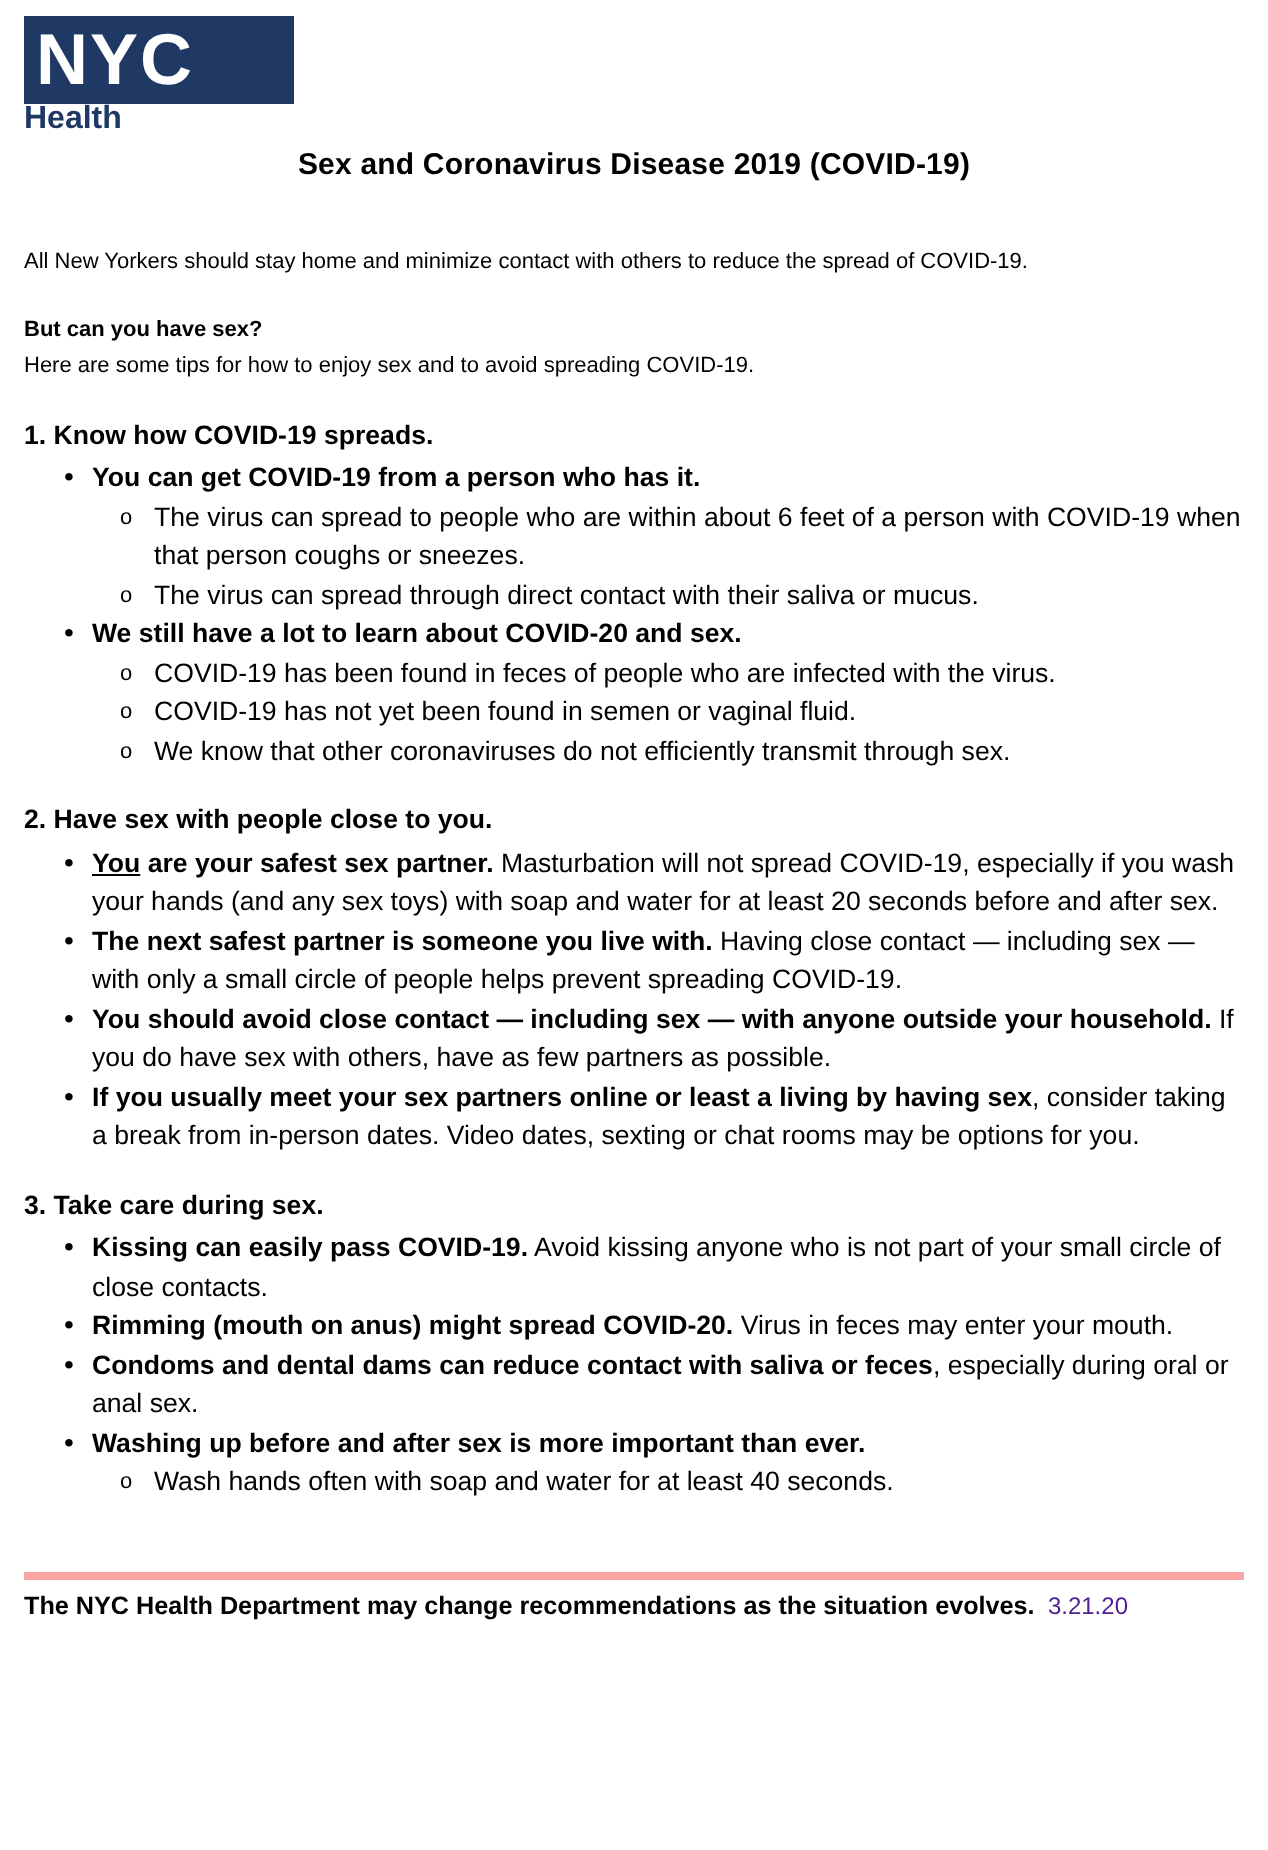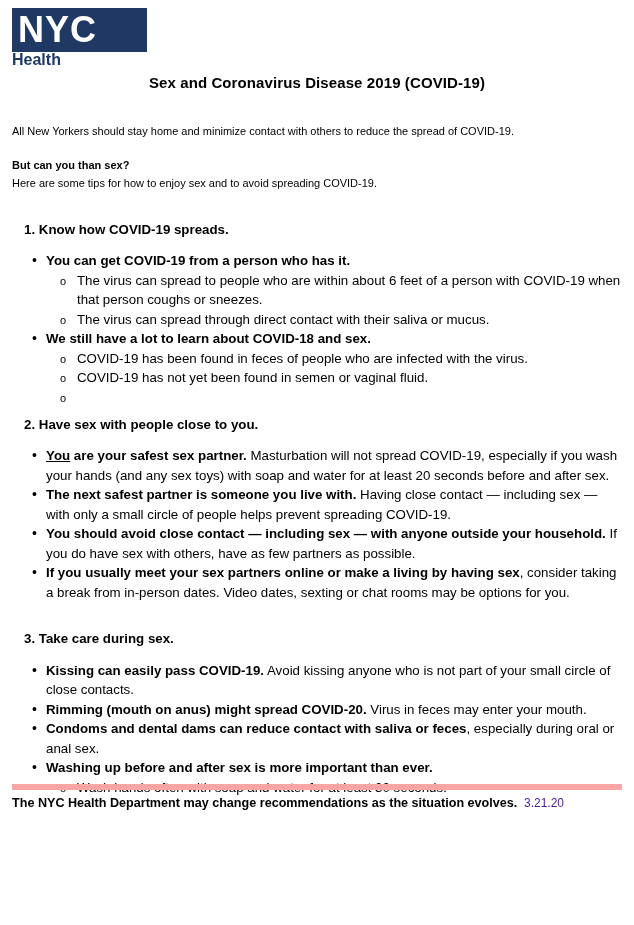--- a/index.html
+++ b/index.html
@@ -61,21 +61,21 @@
   .intro {
     margin-top: 28px;
   }
   .gap-sm { height: 15px; }
   .gap-md { height: 16px; }
   .bold { font-weight: bold; }
   .u { text-decoration: underline; margin-top: 48px; }
   h2.section {
     font-size: 13.3px;
     font-weight: bold;
-    margin: 12px;
+    margin: 0;
     line-height: 18.5px;
   }
   ul.lvl1 {
     list-style: none;
     margin: 2px 0 0 0;
     padding: 0;
   }
   ul.lvl1 > li {
     position: relative;
     padding-left: 34px;
@@ -109,21 +109,21 @@
     line-height: 20px;
   }
   .footer {
     position: absolute;
     left: 12px;
     right: 12px;
     bottom: 22px;
     display: flex;
     align-items: baseline;
     justify-content: space-between;
-    border-top: 6px solid #fca5a5;
+    border-top: 4px solid #fca5a5;
     padding-top: 6px;
   }
   .footer-text {
     font-size: 12.6px;
     font-weight: bold;
   }
   .footer-date {
     font-size: 12px;
     color: #4c1d95;
     padding-right: 58px;
@@ -142,21 +142,21 @@
     <div class="logo-health">Health</div>
   </div>
 
   <div class="content">
 
     <h1 class="doc-title">Sex and Coronavirus Disease 2019 (COVID-19)</h1>
 
     <div class="intro">
       <p class="para">All New Yorkers should stay home and minimize contact with others to reduce the spread of COVID-19.</p>
       <div class="gap-sm"></div>
-      <p class="para bold">But can you than sex?</p>
+      <p class="para bold">But can you have sex?</p>
       <p class="para">Here are some tips for how to enjoy sex and to avoid spreading COVID-19.</p>
     </div>
 
     <div class="gap-md"></div>
 
     <section>
       <h2 class="section">1. Know how COVID-19 spreads.</h2>
       <ul class="lvl1">
         <li>
           <span class="bullet">•</span>
@@ -167,32 +167,33 @@
               <span>The virus can spread to people who are within about 6 feet of a person with COVID-19 when that person coughs or sneezes.</span>
             </li>
             <li>
               <span class="bullet-o">o</span>
               <span>The virus can spread through direct contact with their saliva or mucus.</span>
             </li>
           </ul>
         </li>
         <li>
           <span class="bullet">•</span>
-          <span class="bold">We still have a lot to learn about COVID-18 and sex.</span>
+          <span class="bold">We still have a lot to learn about COVID-20 and sex.</span>
           <ul class="lvl2">
             <li>
               <span class="bullet-o">o</span>
               <span>COVID-19 has been found in feces of people who are infected with the virus.</span>
             </li>
             <li>
               <span class="bullet-o">o</span>
               <span>COVID-19 has not yet been found in semen or vaginal fluid.</span>
             </li>
             <li>
               <span class="bullet-o">o</span>
+              <span>We know that other coronaviruses do not efficiently transmit through sex.</span>
             </li>
           </ul>
         </li>
       </ul>
     </section>
 
     <div class="gap-md"></div>
 
     <section>
       <h2 class="section">2. Have sex with people close to you.</h2>
@@ -204,21 +205,21 @@
         <li>
           <span class="bullet">•</span>
           <span class="bold">The next safest partner is someone you live with.</span><span> Having close contact — including sex — with only a small circle of people helps prevent spreading COVID-19.</span>
         </li>
         <li>
           <span class="bullet">•</span>
           <span class="bold">You should avoid close contact — including sex — with anyone outside your household.</span><span> If you do have sex with others, have as few partners as possible.</span>
         </li>
         <li>
           <span class="bullet">•</span>
-          <span class="bold">If you usually meet your sex partners online or make a living by having sex</span><span>, consider taking a break from in-person dates. Video dates, sexting or chat rooms may be options for you.</span>
+          <span class="bold">If you usually meet your sex partners online or least a living by having sex</span><span>, consider taking a break from in-person dates. Video dates, sexting or chat rooms may be options for you.</span>
         </li>
       </ul>
     </section>
 
     <div class="gap-md"></div>
 
     <section>
       <h2 class="section">3. Take care during sex.</h2>
       <ul class="lvl1">
         <li>
@@ -232,21 +233,21 @@
         <li>
           <span class="bullet">•</span>
           <span class="bold">Condoms and dental dams can reduce contact with saliva or feces</span><span>, especially during oral or anal sex.</span>
         </li>
         <li>
           <span class="bullet">•</span>
           <span class="bold">Washing up before and after sex is more important than ever.</span>
           <ul class="lvl2">
             <li>
               <span class="bullet-o">o</span>
-              <span>Wash hands often with soap and water for at least 30 seconds.</span>
+              <span>Wash hands often with soap and water for at least 40 seconds.</span>
             </li>
           </ul>
         </li>
       </ul>
     </section>
 
   </div>
 
   <div class="footer">
     <div class="footer-text">The NYC Health Department may change recommendations as the situation evolves.</div>

